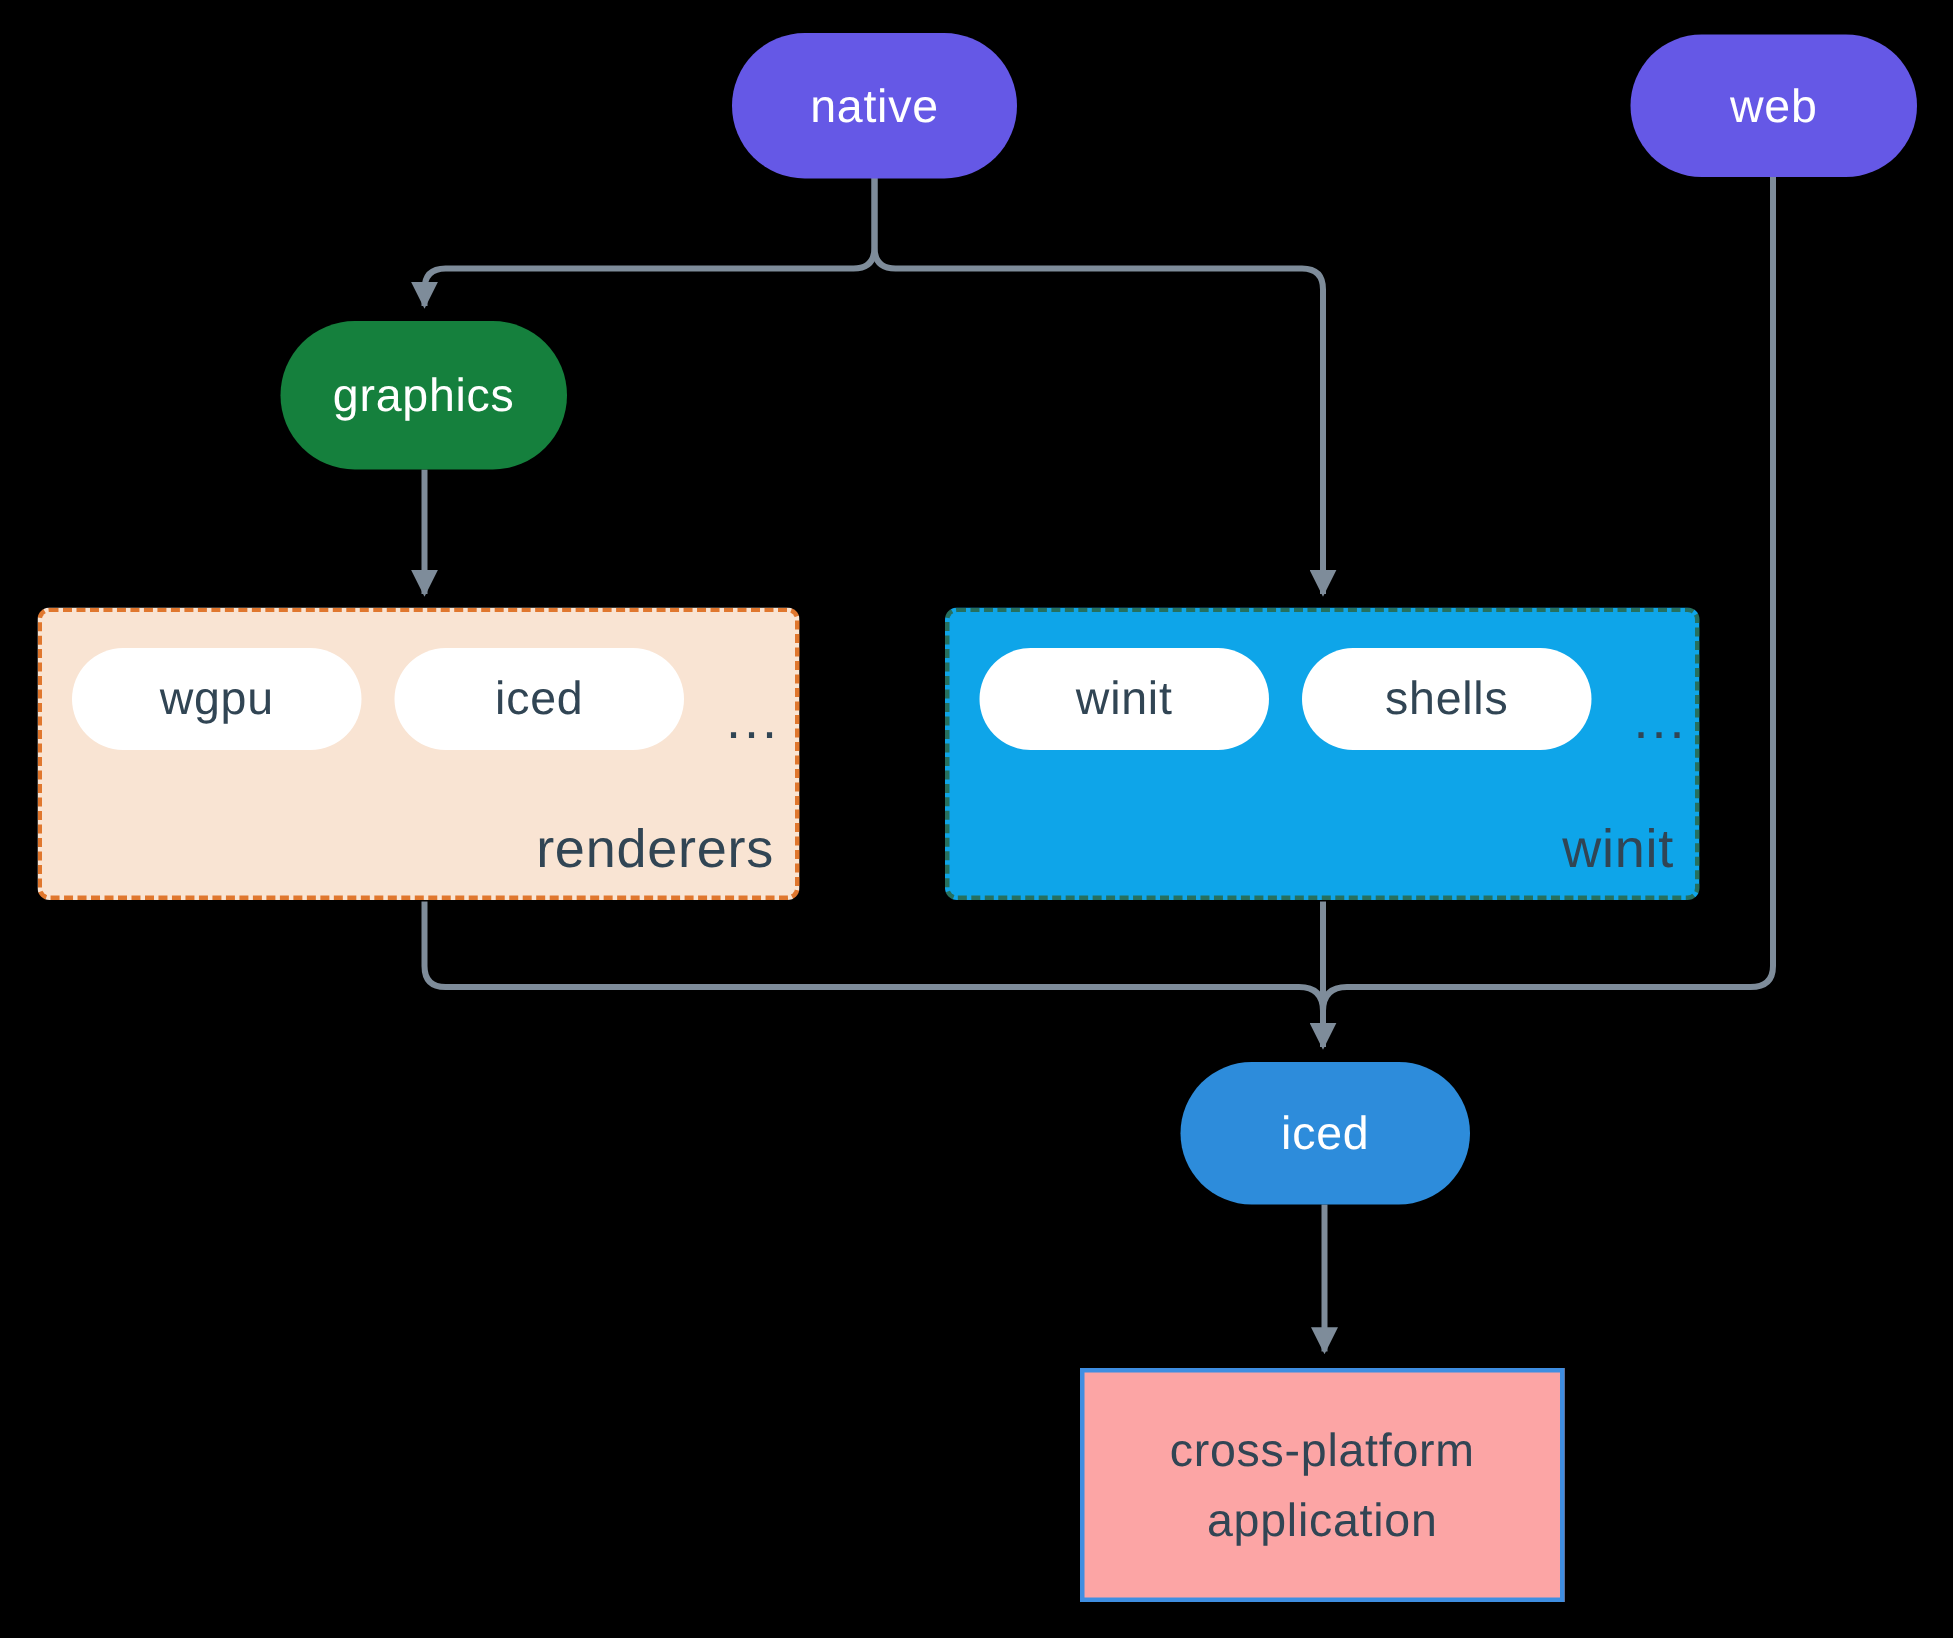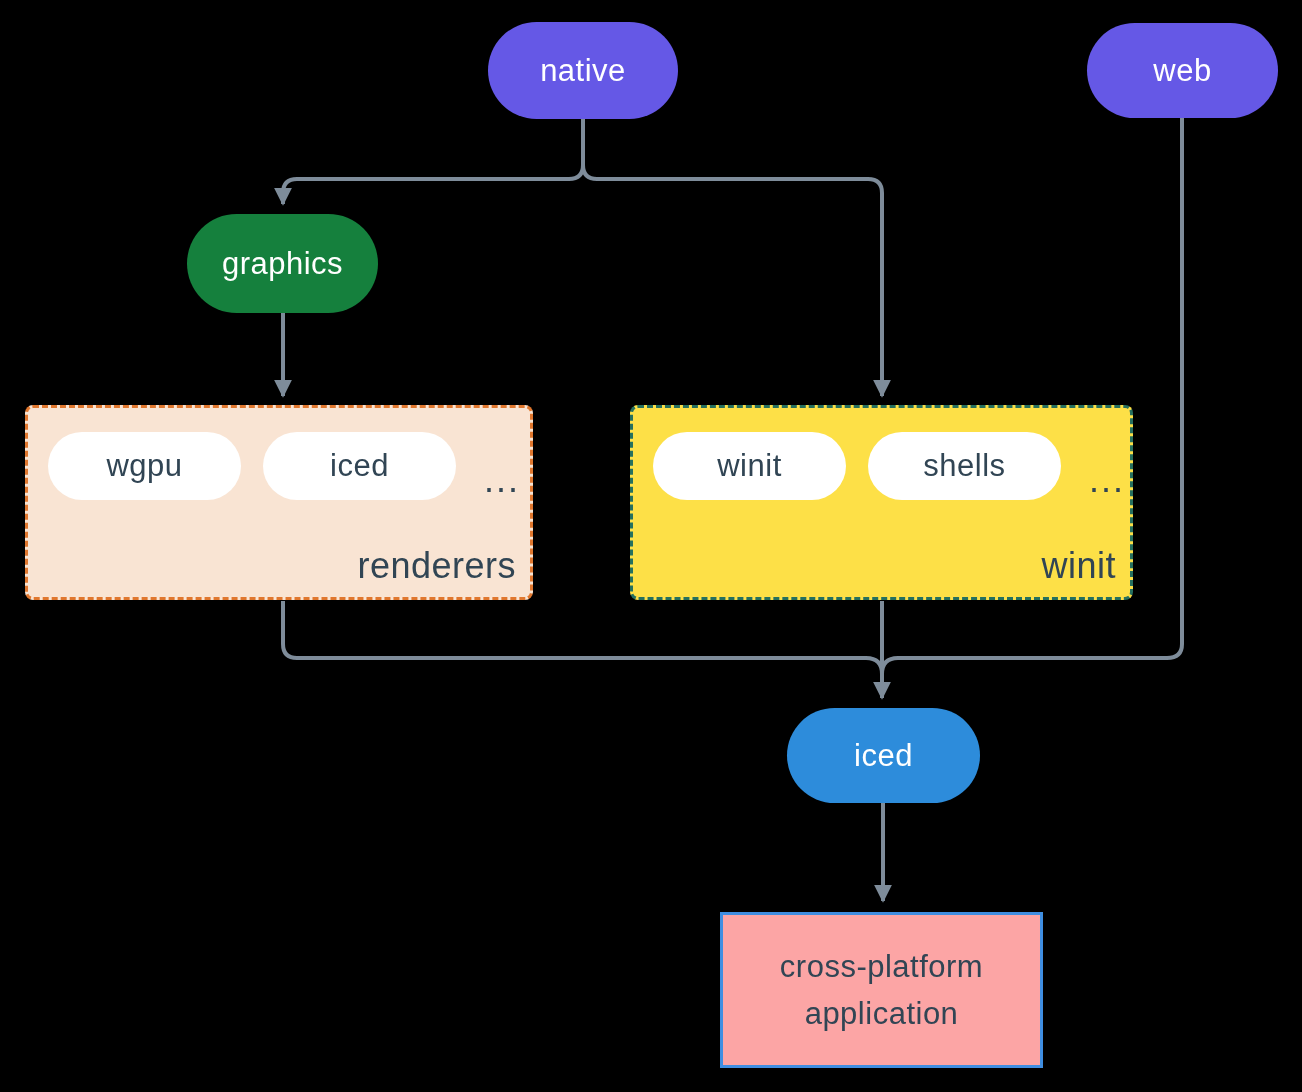--- a/index.html
+++ b/index.html
@@ -51,21 +51,21 @@
   }
   #group-renderers {
     left: 25px;
     width: 508px;
     background: #F9E4D3;
     border: 3px dashed #E0772E;
   }
   #group-shells {
     left: 630px;
     width: 503px;
-    background: #fde047;
+    background: #0ea5e9;
     border: 3px dashed #26705F;
   }
   .group .pill { top: 24px; width: 193px; height: 68px; }
   .group .pill.first  { left: 20px; }
   .group .pill.second { left: 235px; }
   .ellipsis {
     position: absolute;
     left: 442px;
     top: 24px;
     width: 64px;

